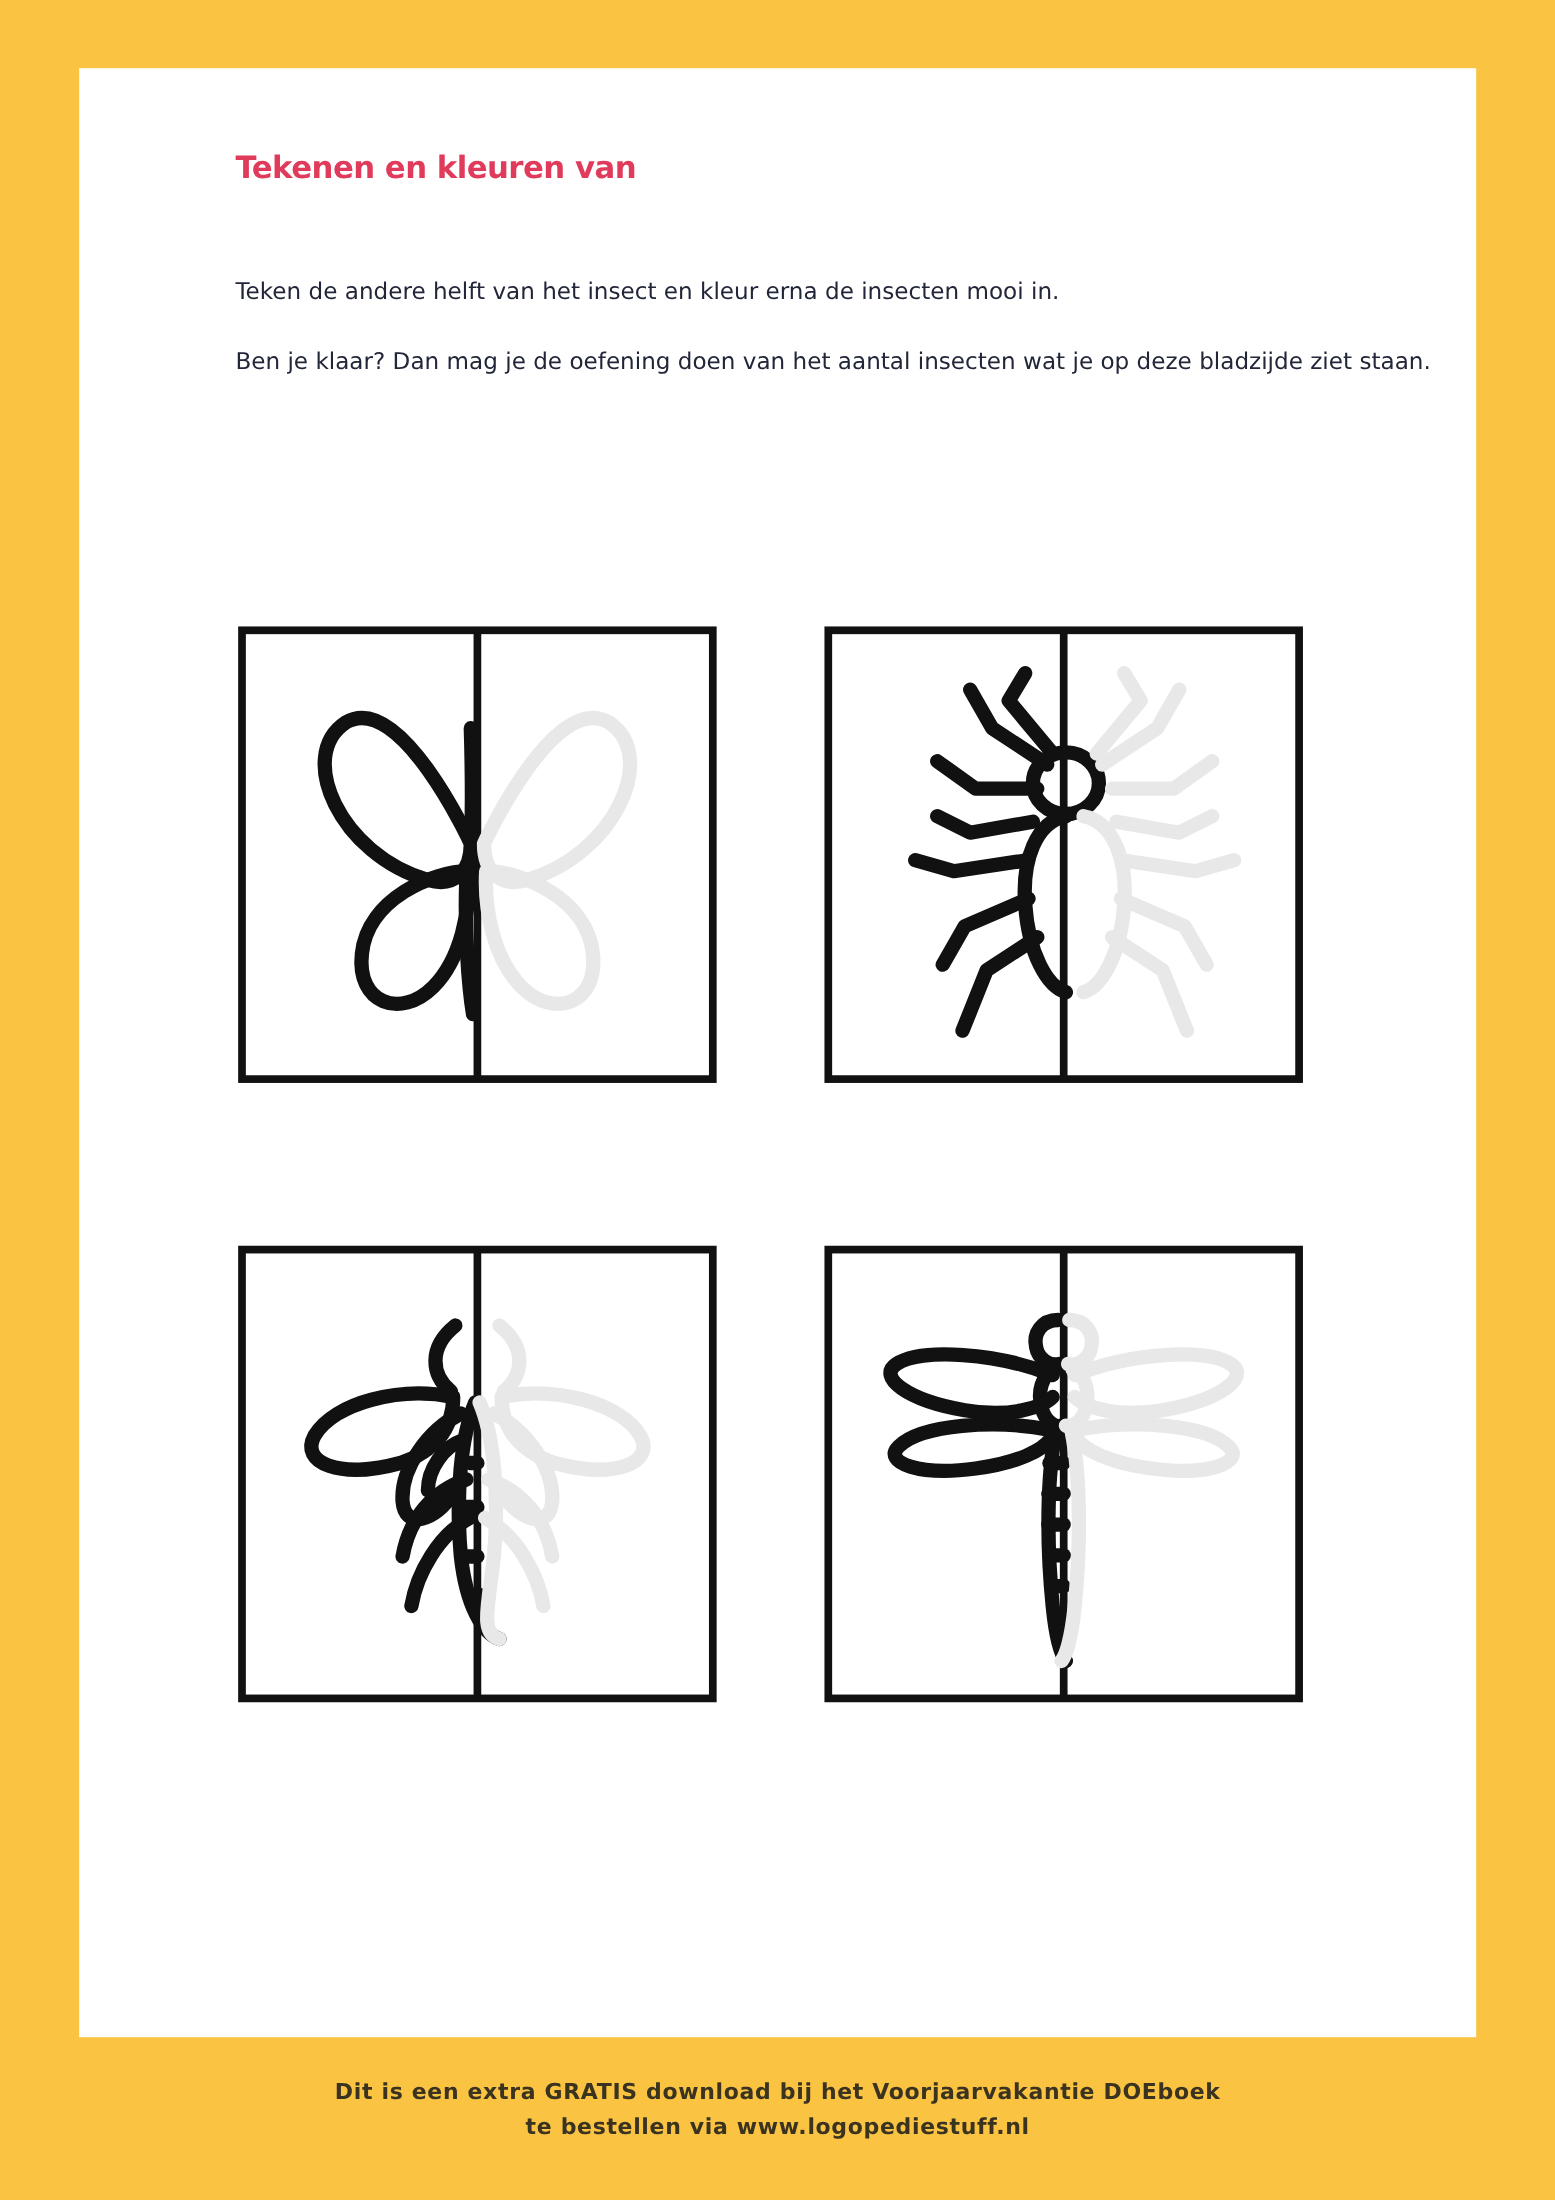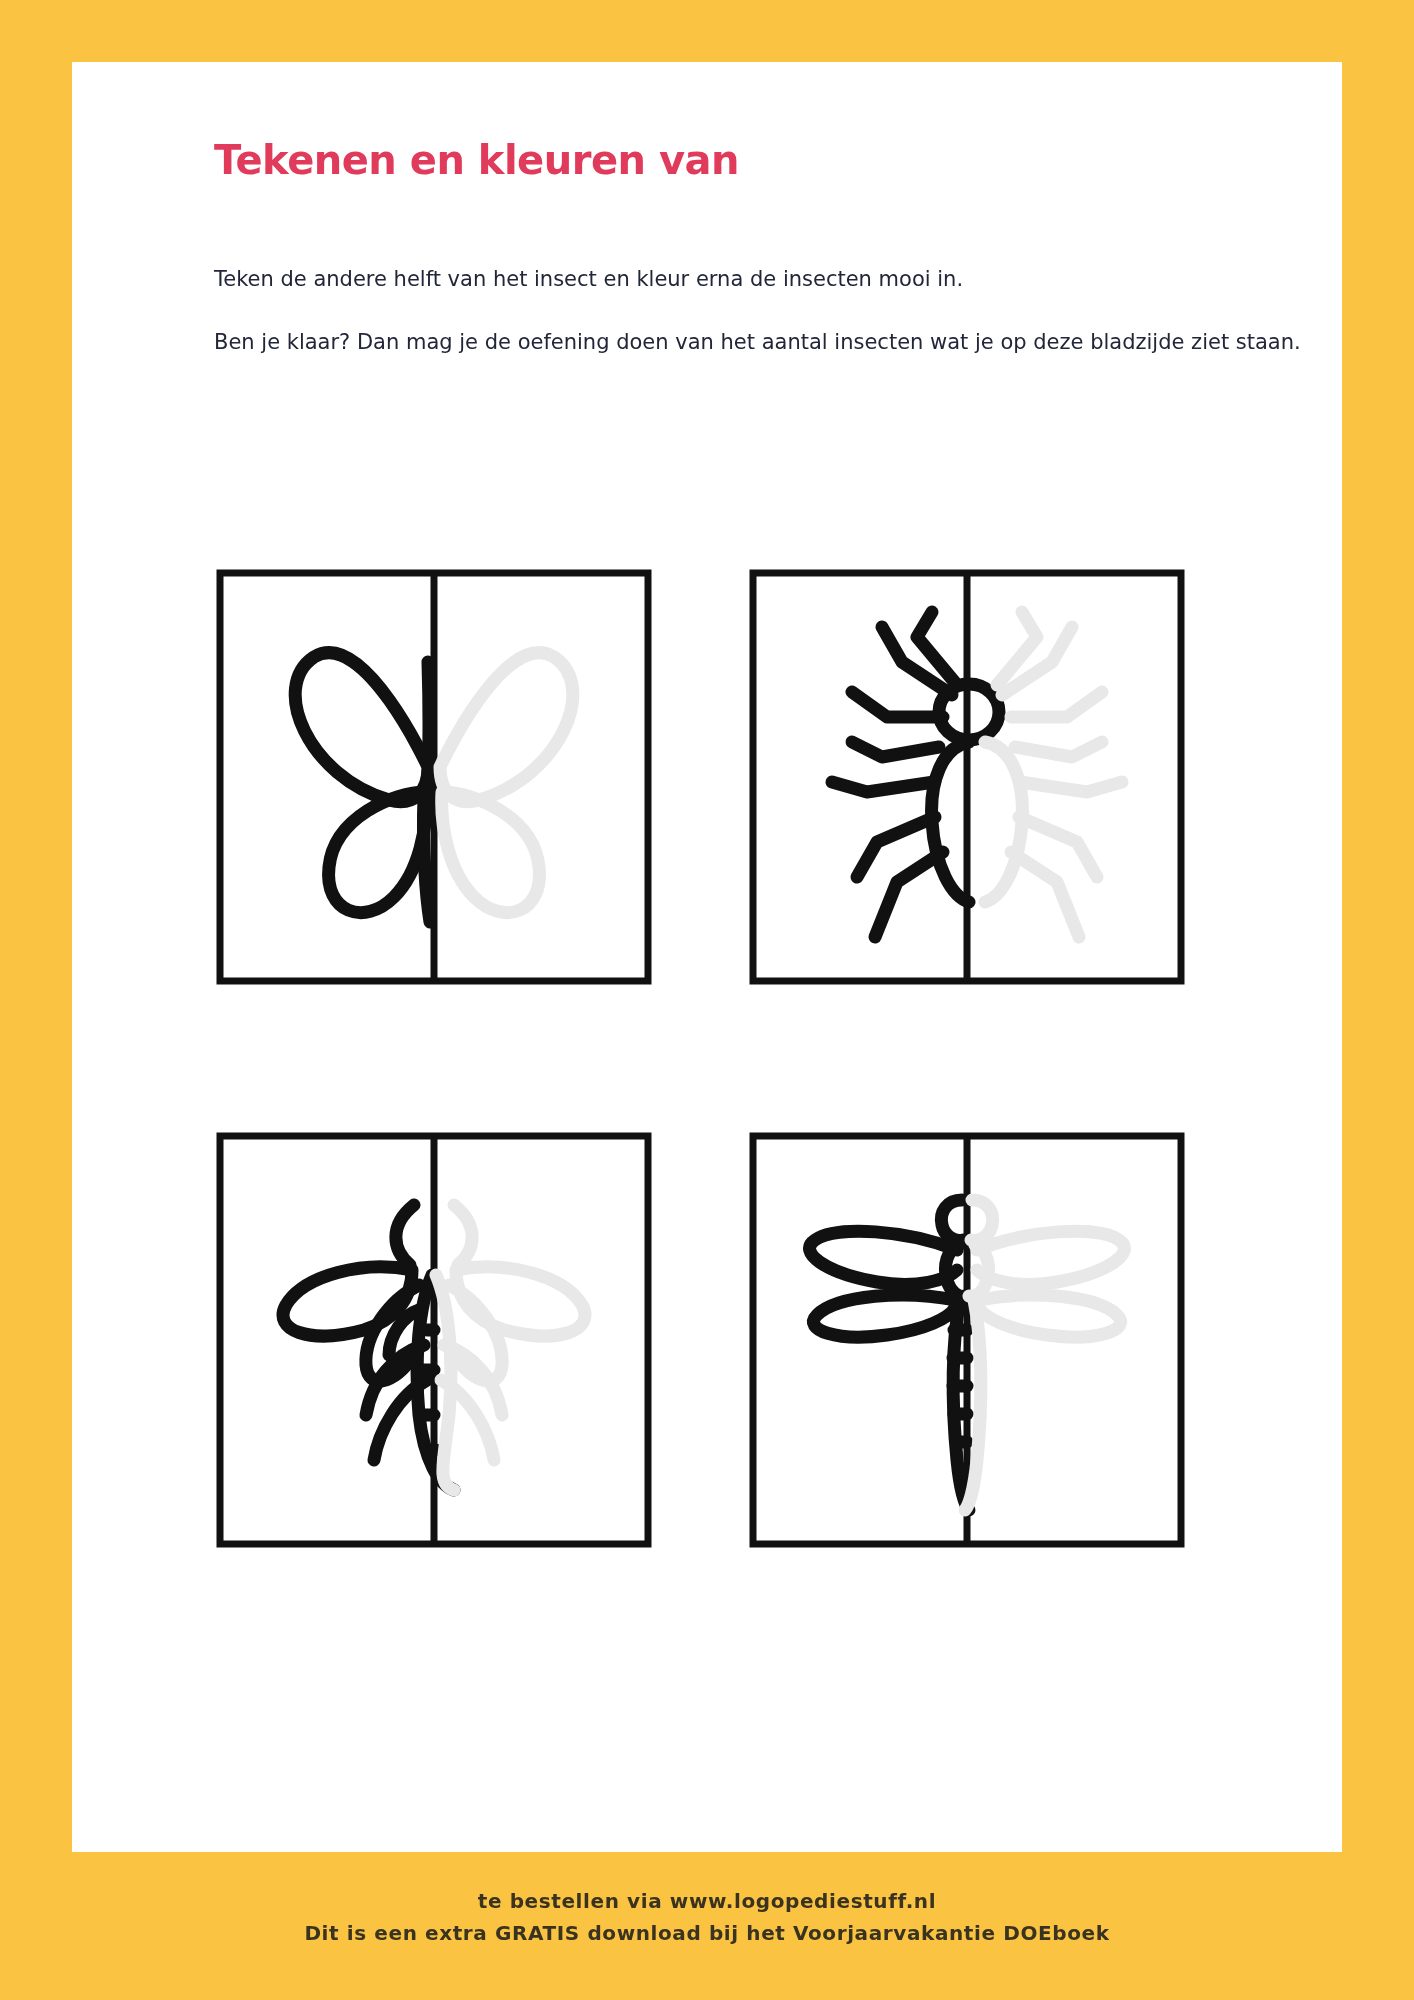--- a/index.html
+++ b/index.html
@@ -30,21 +30,21 @@
   }
   .content {
     position: absolute;
     left: 142px;
     top: 75px;
     width: 1110px;
   }
   .title-top {
     font-family: "DejaVu Sans", sans-serif;
     font-weight: bold;
-    font-size: 40px;
+    font-size: 28px;
     color: #E13B5C;
     letter-spacing: -0.5px;
     margin: 0 0 2px 0;
     line-height: 1.15;
   }
   .title-main {
     font-family: "DejaVu Sans", sans-serif;
     font-weight: bold;
     font-size: 58px;
     color: #1E2247;
@@ -230,17 +230,17 @@
           </svg>
         </div>
 
       </div>
 
     </div>
 
   </div>
 
   <div class="footer">
+    <div>Dit is een extra GRATIS download bij het Voorjaarvakantie DOEboek</div>
     <div>te bestellen via www.logopediestuff.nl</div>
-    <div>Dit is een extra GRATIS download bij het Voorjaarvakantie DOEboek</div>
   </div>
 
 </div>
 
 </body></html>

